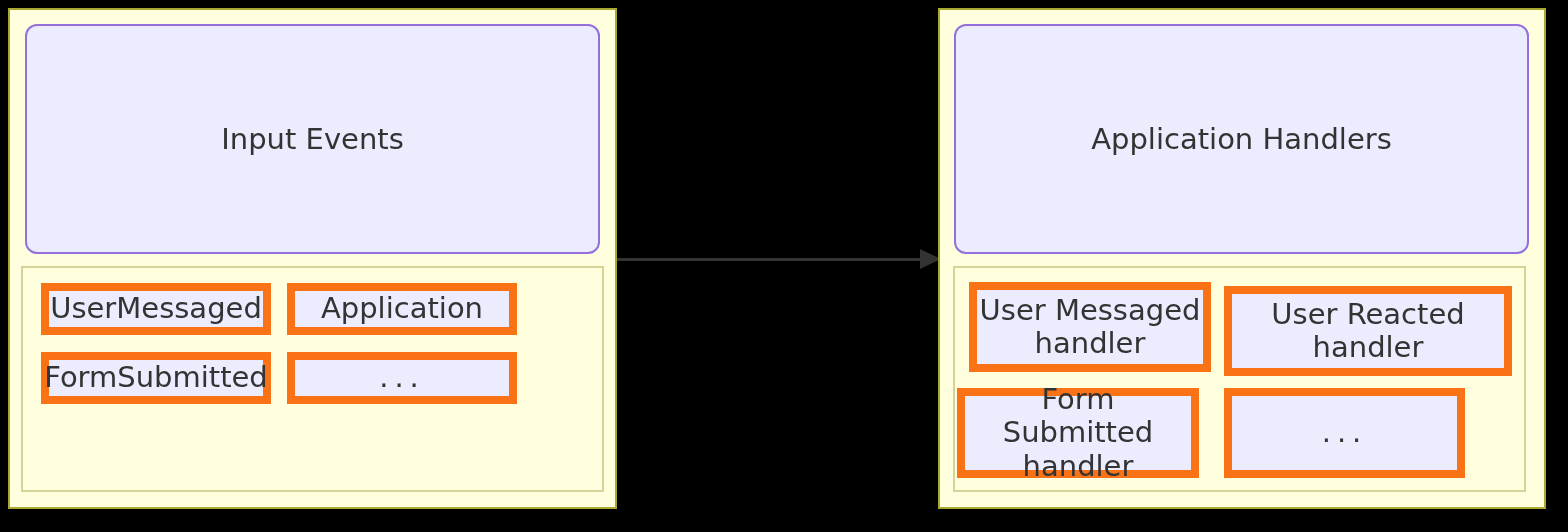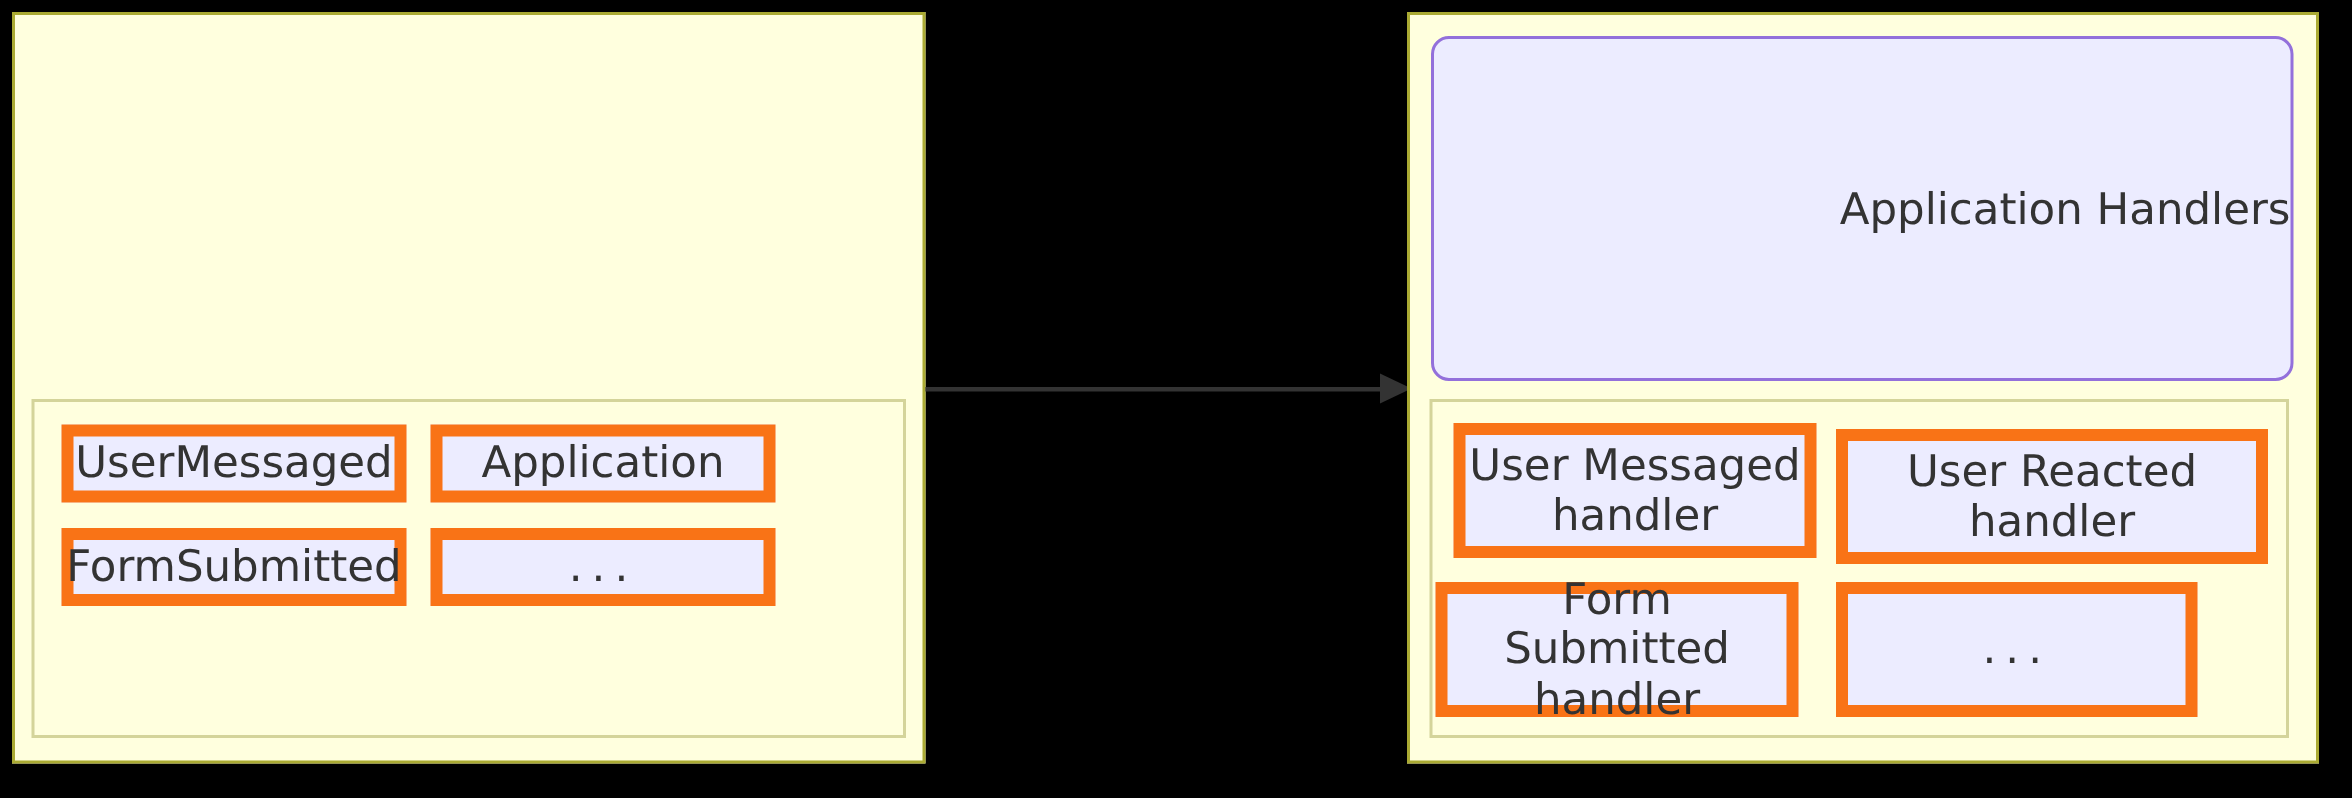--- a/index.html
+++ b/index.html
@@ -34,21 +34,21 @@
     border: 2px solid #9370DB;
     border-radius: 12px;
     display: flex;
     align-items: center;
     justify-content: center;
     font-size: 29px;
     line-height: 1.2;
     text-align: center;
   }
   #left-cluster  .title-node { left: 15px; top: 14px; width: 575px; height: 230px; }
-  #right-cluster .title-node { left: 14px; top: 14px; width: 575px; height: 230px; justify-content: flex-end; }
+  #right-cluster .title-node { left: 14px; top: 14px; width: 575px; height: 230px; }
 
   
   .inner-cluster {
     position: absolute;
     box-sizing: border-box;
     background: #ffffde;
     border: 2px solid #d4d49a;
   }
   #left-cluster  .inner-cluster { left: 11px; top: 256px; width: 583px; height: 226px; }
   #right-cluster .inner-cluster { left: 13px; top: 256px; width: 573px; height: 226px; text-decoration: underline; }
@@ -102,20 +102,23 @@
     border-top: 10px solid transparent;
     border-bottom: 10px solid transparent;
   }
 </style>
 </head>
 <body>
 
 <div id="stage">
 
   <div id="left-cluster" class="cluster">
+    <div class="title-node">
+      <span>Input Events</span>
+    </div>
     <div class="inner-cluster">
       <div id="ev-1" class="node ev">UserMessaged</div>
       <div id="ev-2" class="node ev">Application</div>
       <div id="ev-3" class="node ev">FormSubmitted</div>
       <div id="ev-4" class="node ev dots">...</div>
     </div>
   </div>
 
   <div class="edge-line"></div>
   <div class="edge-head"></div>

